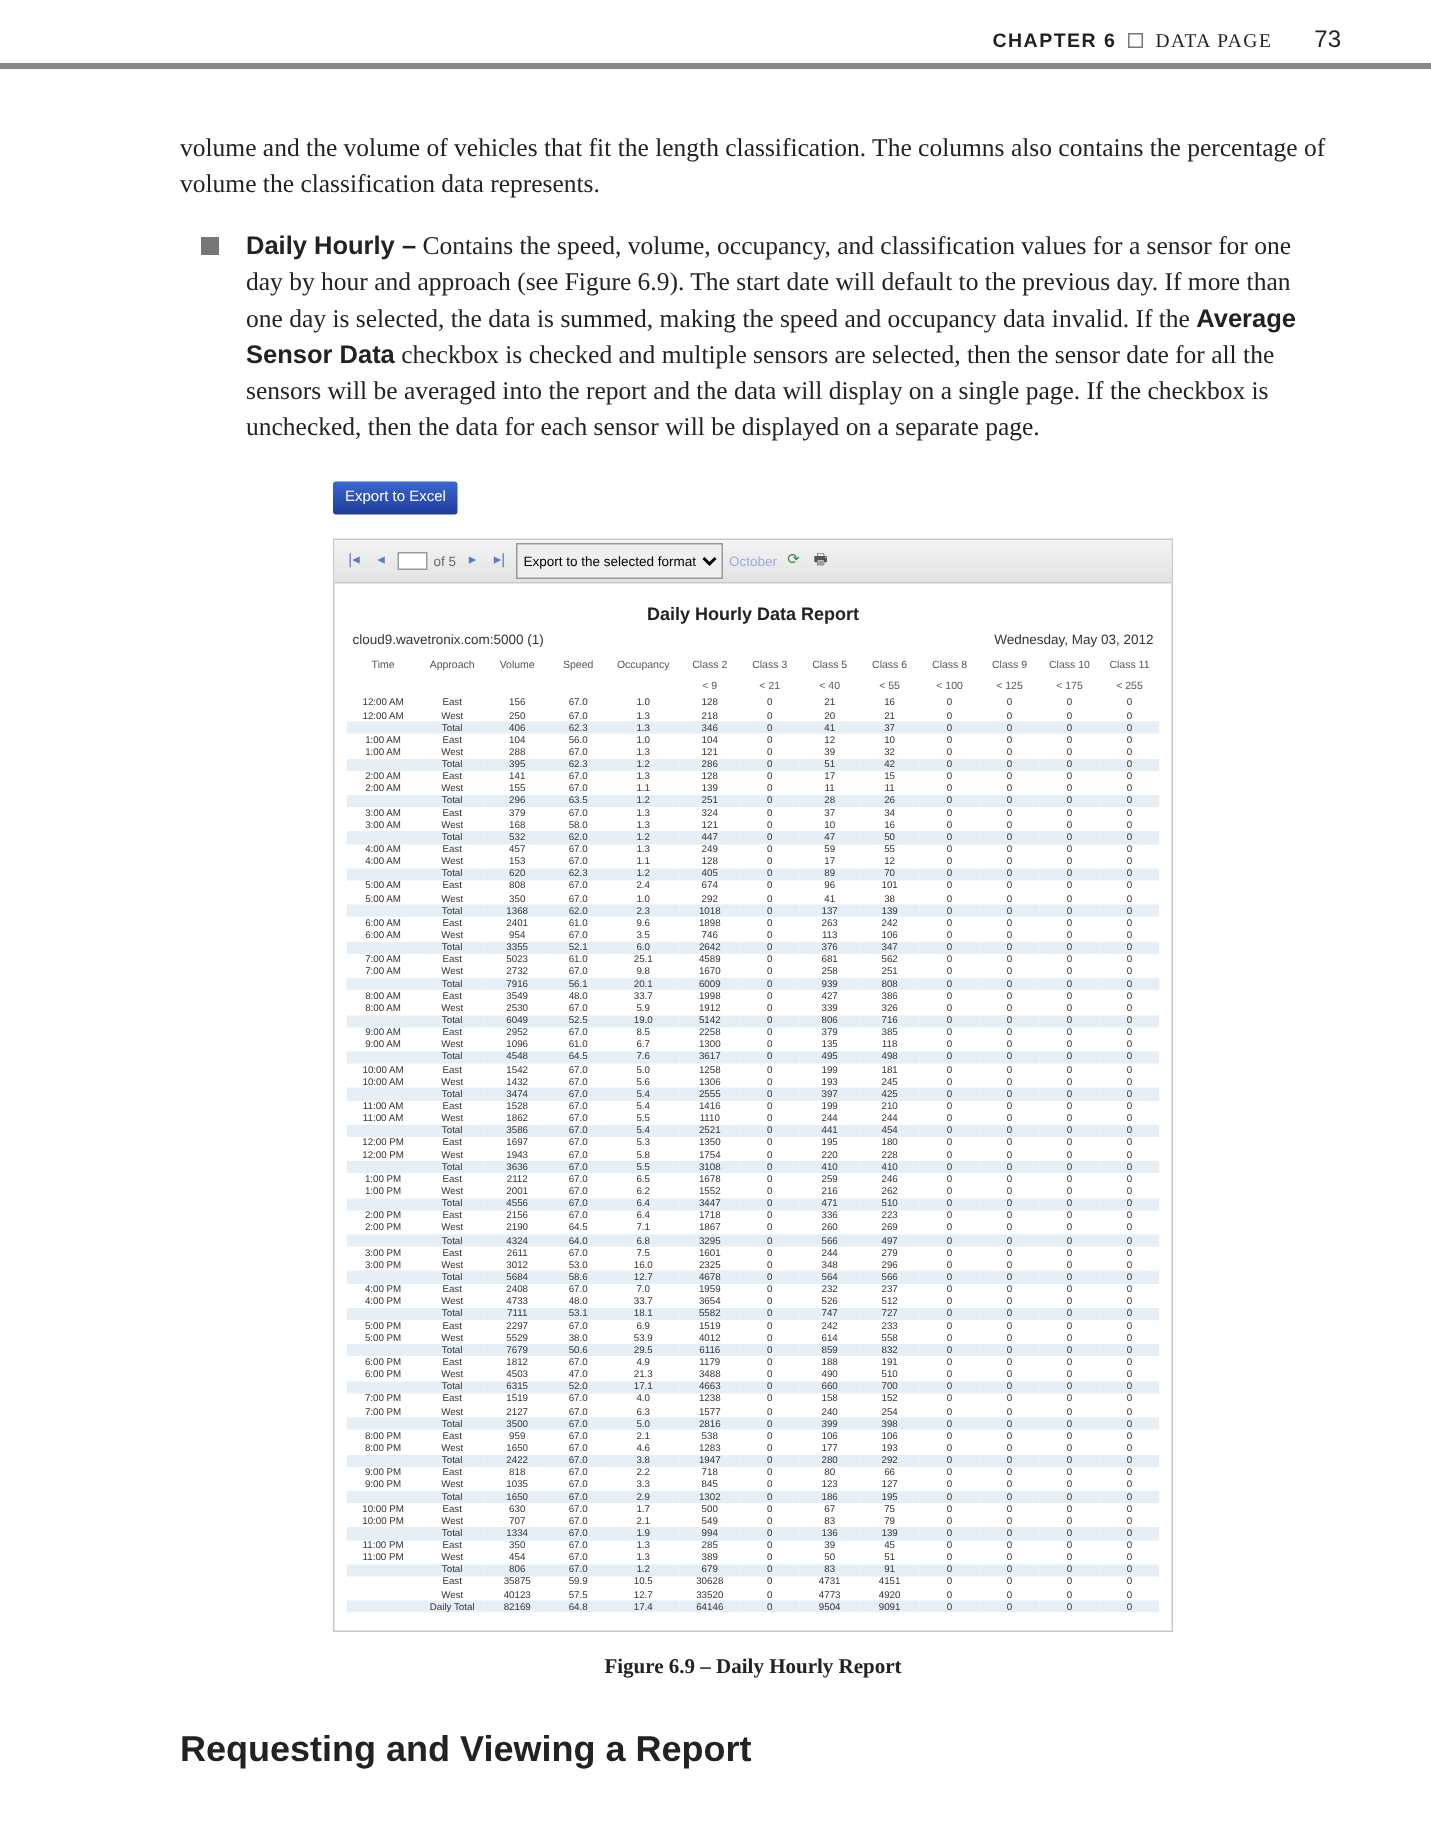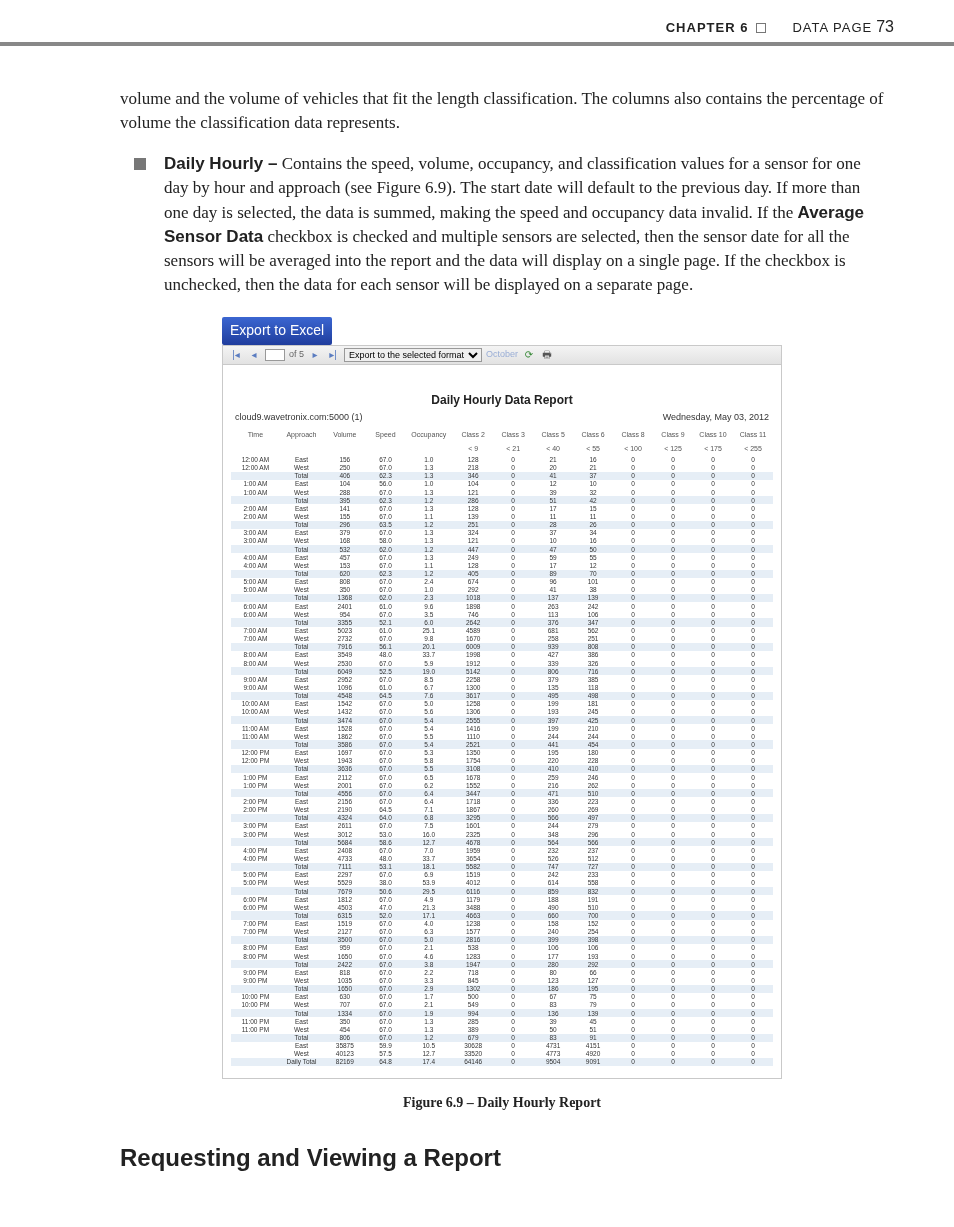--- a/index.html
+++ b/index.html
@@ -10,60 +10,60 @@
     color: #222;
     width: 954px;
   }
   .header-bar {
     border-bottom: 4px solid #888;
     padding: 18px 60px 6px 0;
     text-align: right;
   }
   .chapter-label { font-family: Arial, sans-serif; font-weight: bold; letter-spacing: 1px; font-size: 13px; }
   .thin-box { display:inline-block; width:10px; height:10px; border:1px solid #777; margin:0 4px; vertical-align: middle;}
-  .chapter-title { font-family: Liberation Sans, sans-serif; font-size: 13px; letter-spacing: 1px; margin-left: 18px; }
-  .page-num { font-family: Arial, sans-serif; font-size: 16px; }
+  .chapter-title { font-family: Liberation Serif, serif; font-size: 13px; letter-spacing: 1px; margin-left: 0; }
+  .page-num { font-family: Arial, sans-serif; font-size: 16px; margin-left: 24px; }
   .content {
     padding: 24px 70px 40px 120px;
     font-size: 17px;
     line-height: 1.42;
   }
   .bullet-row { display:flex; margin-top: 12px; margin-left: 44px; }
   .bullet-sq {
     width: 12px; height: 12px; background:#777; margin-top: 6px; flex: 0 0 12px;
     margin-right: 18px; margin-left: -30px;
   }
   .bullet-text { flex: 1; }
   .bold-run { font-family: Arial, sans-serif; font-weight: bold; }
   .figure-wrap { text-align:center; margin: 20px 0 6px; }
   .export-btn {
     display:inline-block;
     background: linear-gradient(#3b66d1,#1f3d9d);
-    color:#fff; font-family:Arial,sans-serif; font-size:14px;
-    padding:4px 8px; border-radius:2px; margin-bottom:0;
+    color:#fff; font-family:Arial,sans-serif; font-size:10px;
+    padding:4px 8px; border-radius:2px; margin-bottom:16px;
   }
   .report-frame {
     width: 560px; margin: 0 auto; border:1px solid #c9c9c9;
     background:#fff; font-family: Arial, sans-serif;
   }
   .toolbar {
     display:flex; align-items:center; gap:4px;
     background: linear-gradient(#f4f4f4,#e2e2e2);
     border-bottom:1px solid #c9c9c9;
     padding: 2px 6px;
     font-size: 9px; color:#666;
   }
   .nav-icon {
     width:14px; height:14px; display:inline-flex; align-items:center; justify-content:center;
     color:#5a7cc0; font-size:10px;
   }
   .of-input { width:20px; height:12px; border:1px solid #999; background:#fff; }
-  .fmt-select { height:14px; font-size:9px; border:1px solid #999; }
+  .fmt-select { height:24px; font-size:9px; border:1px solid #999; }
   .tb-link { color:#9aaed6; font-size:9px; }
-  .report-body { padding: 4px 8px 12px; margin-top: 15px; }
+  .report-body { padding: 4px 8px 12px; }
   .report-title {
     text-align:center; font-weight:bold; font-size:12px; padding: 8px 0 2px;
   }
   .report-meta { display:flex; justify-content:space-between; font-size:9px; color:#333; padding: 0 4px 4px;}
   .data-wrap { overflow:hidden; }
   table.data {
     width:100%; border-collapse:collapse; font-size:6.5px; color:#333;
     table-layout: fixed;
   }
   table.data th {

